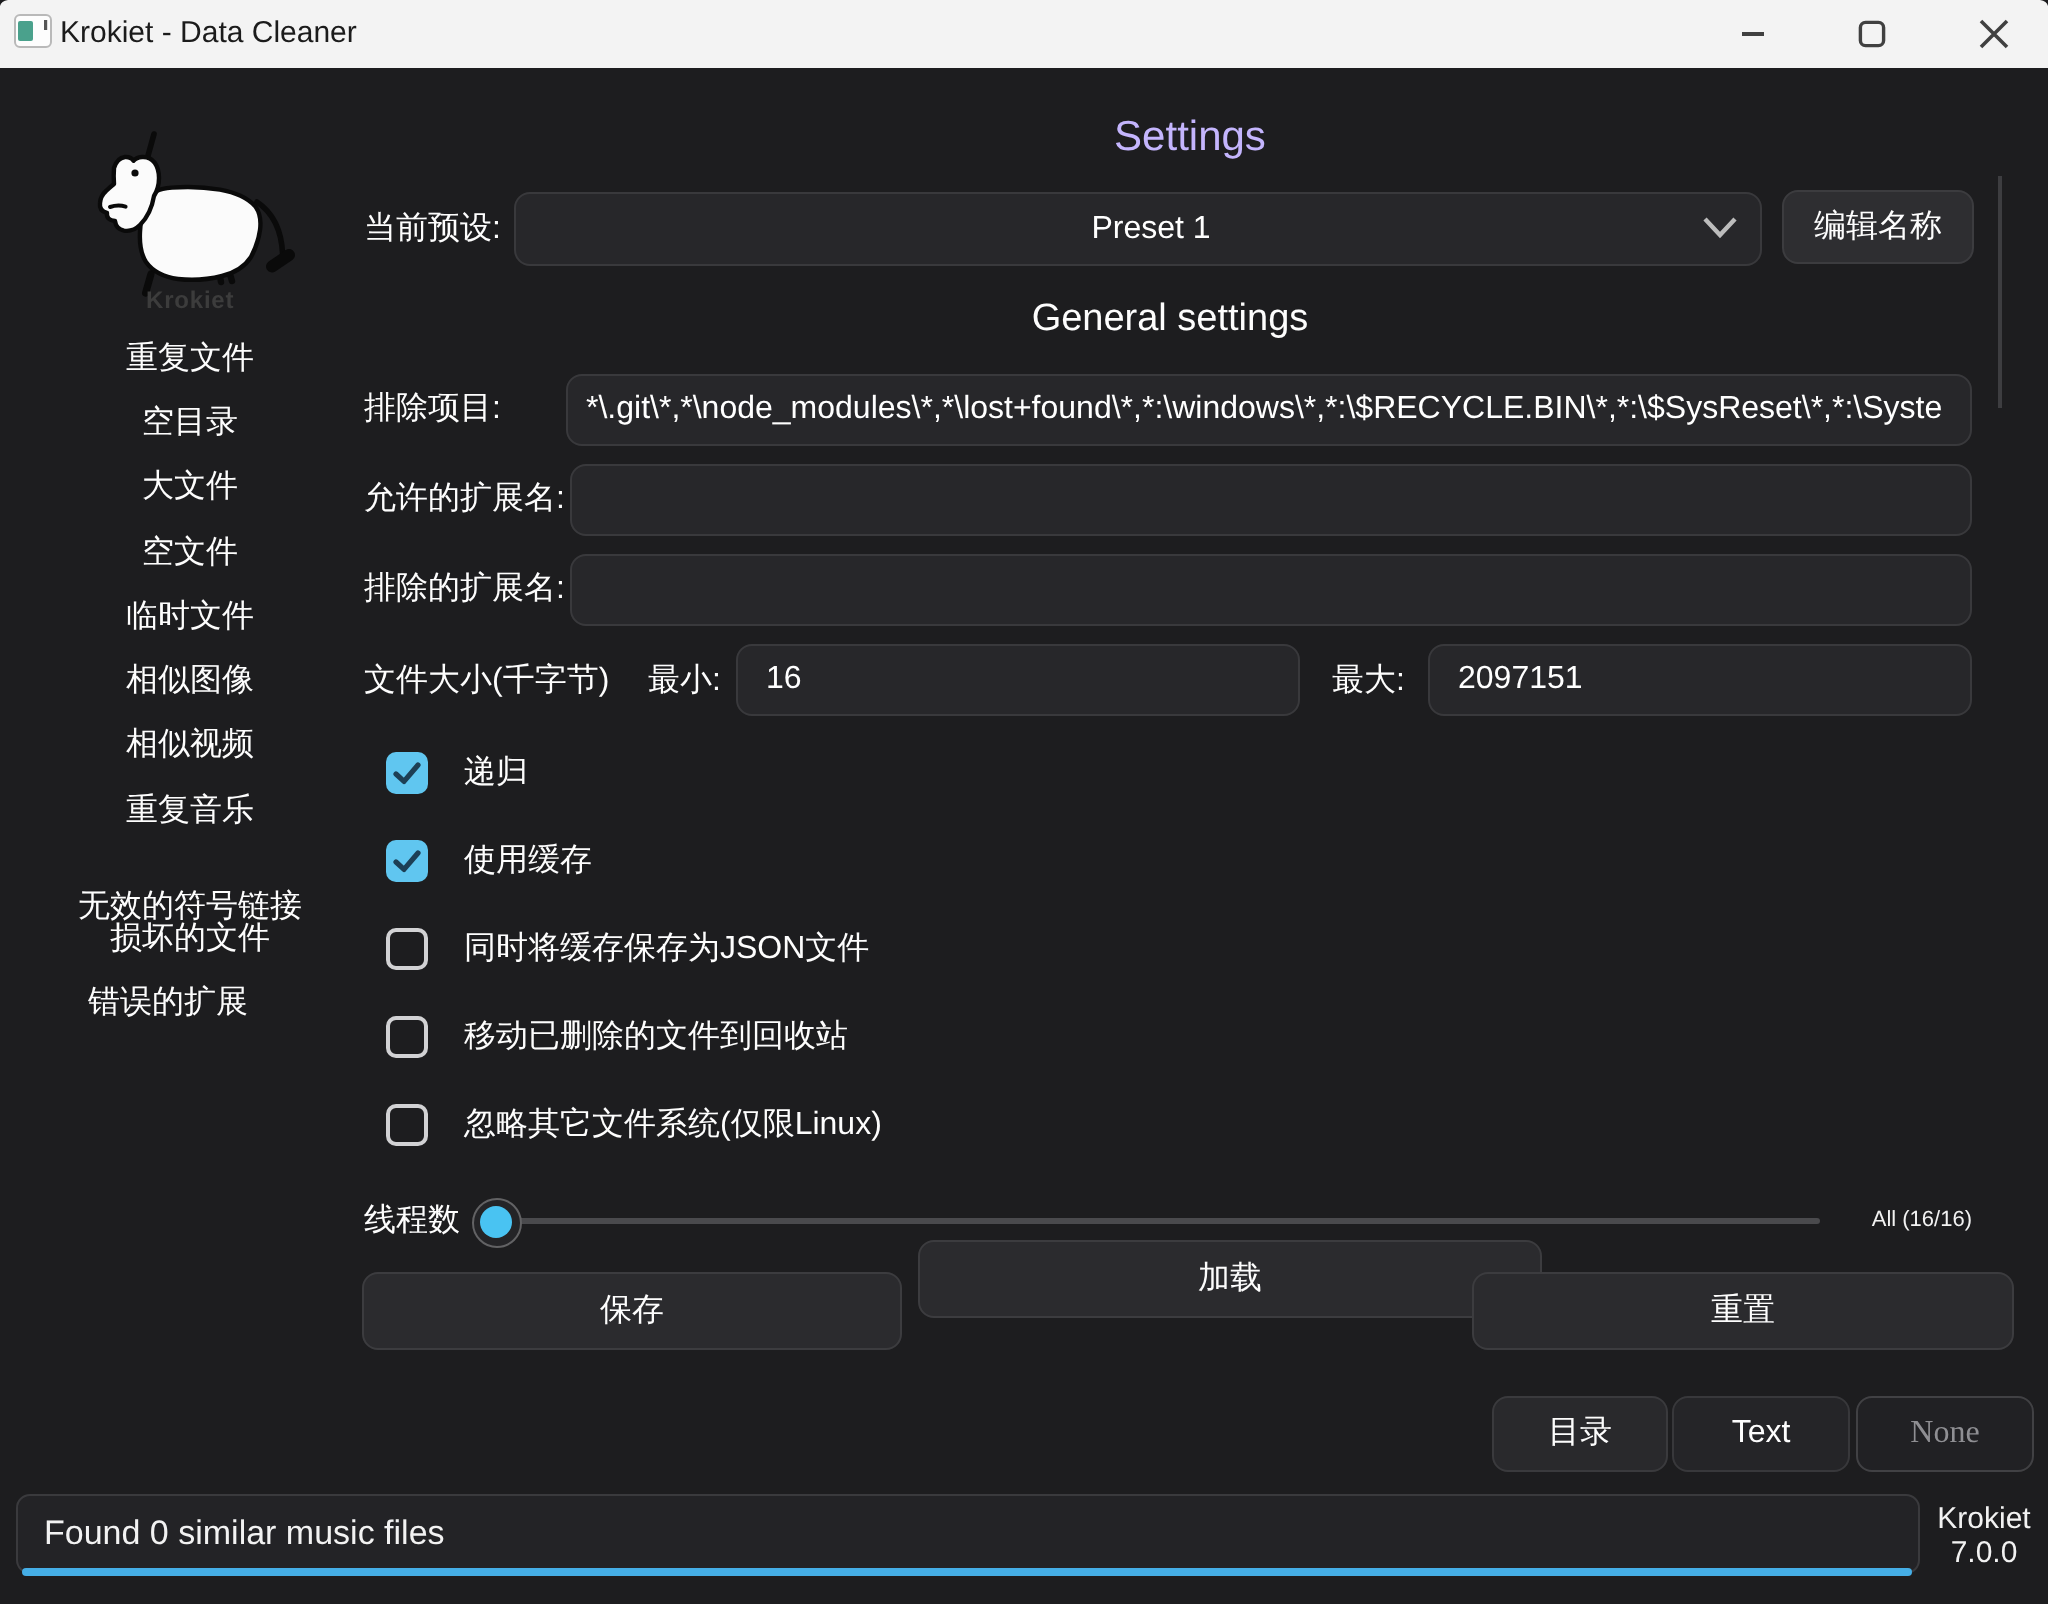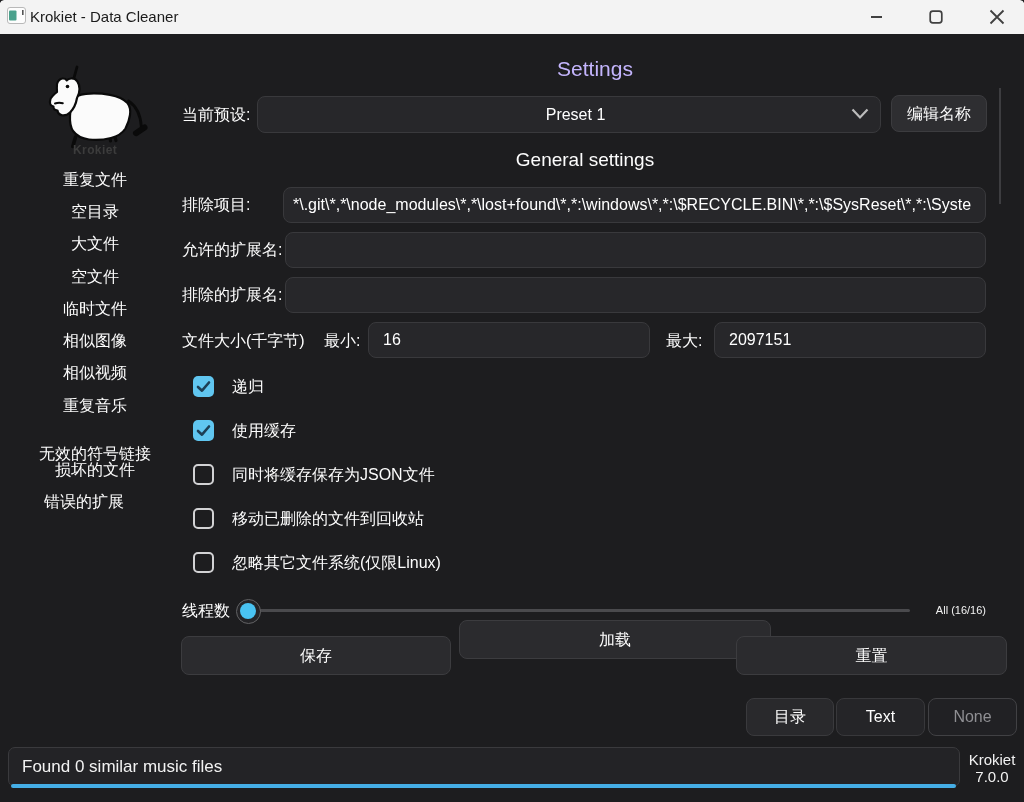--- a/index.html
+++ b/index.html
@@ -138,21 +138,21 @@
     <div class="abs" style="left:3px;top:3px;width:16px;height:16px;border-radius:50%;background:#49c3f2;"></div>
   </div>
   <div class="abs" style="left:900px;top:602px;width:86px;text-align:right;font-size:11px;color:#f2f2f2;line-height:17px;">All (16/16)</div>
 
   <div class="abs btn" style="left:181px;top:636px;width:270px;height:39px;line-height:37px;">保存</div>
   <div class="abs btn" style="left:459px;top:620px;width:312px;height:39px;line-height:37px;">加载</div>
   <div class="abs btn" style="left:736px;top:636px;width:271px;height:39px;line-height:37px;">重置</div>
 
   <div class="abs btn" style="left:746px;top:698px;width:88px;height:38px;line-height:36px;background:#29292c;border-color:#3a3a3d;">目录</div>
   <div class="abs btn" style="left:836px;top:698px;width:89px;height:38px;line-height:36px;background:#252528;border-color:#38383b;">Text</div>
-  <div class="abs btn" style="left:928px;top:698px;width:89px;height:38px;line-height:36px;background:#212124;border-color:#414144;color:#8f8f93;">None</div>
+  <div class="abs btn" style="left:928px;top:698px;width:89px;height:38px;line-height:36px;background:#212124;border-color:#414144;color:#8f8f93;font-family:Liberation Serif, serif;">None</div>
 
   <div class="abs" style="left:8px;top:747px;width:952px;height:40px;background:#232326;border:1px solid #3a3a3d;border-radius:7px;box-sizing:border-box;"></div>
   <div class="abs" style="left:22px;top:747px;height:36px;line-height:40px;font-size:17px;color:#f2f2f2;">Found 0 similar music files</div>
   <div class="abs" style="left:11px;top:784px;width:945px;height:3.5px;background:#45aee6;border-radius:2px;"></div>
   <div class="abs" style="left:962px;top:751px;width:60px;text-align:center;font-size:15px;line-height:17px;color:#f2f2f2;">Krokiet<br>7.0.0</div>
 
   <div class="abs" style="left:999px;top:88px;width:2px;height:116px;background:#3d3d40;"></div>
 </div>
 
 </body></html>

